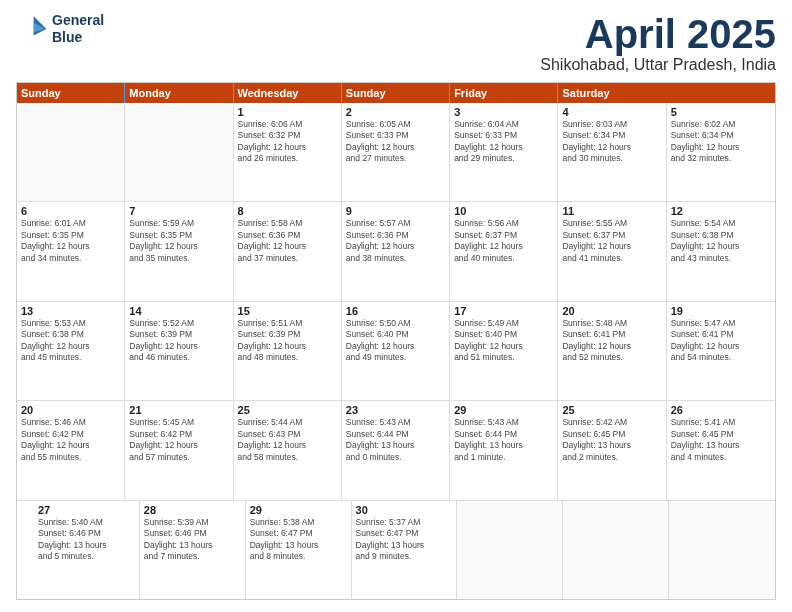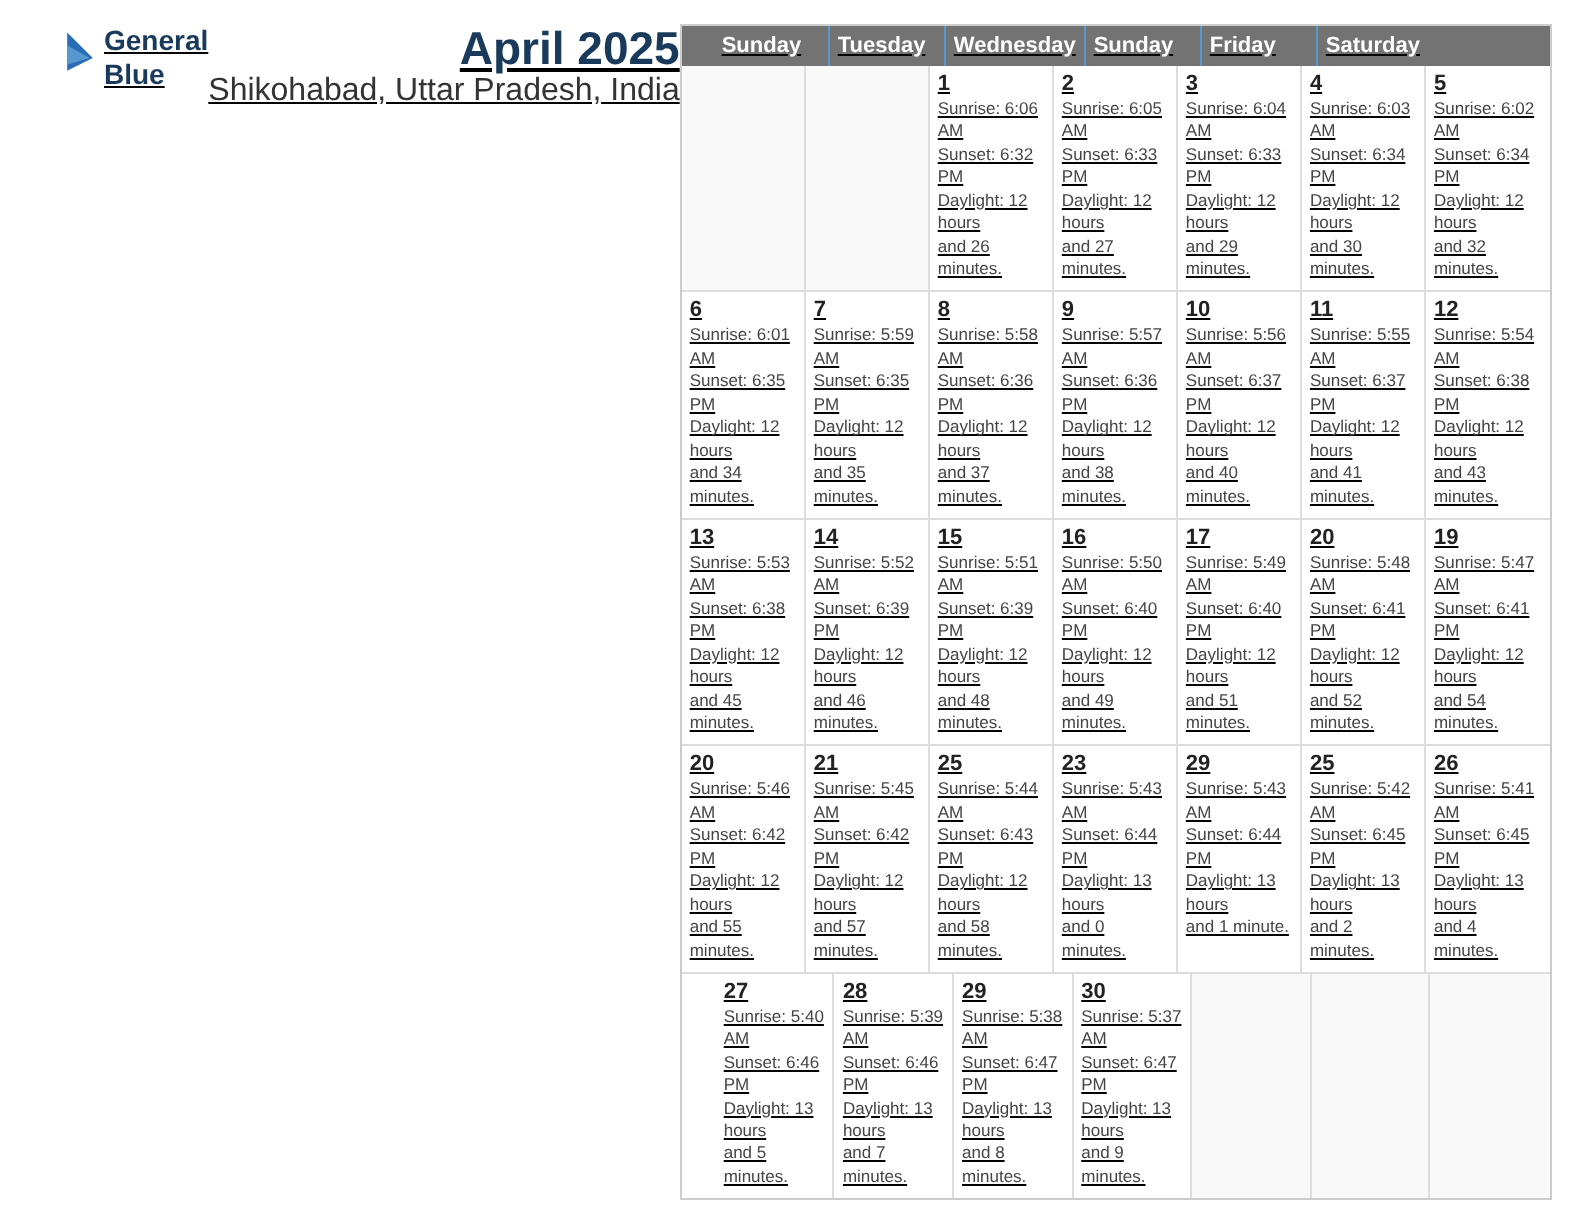--- a/index.html
+++ b/index.html
@@ -8,22 +8,21 @@
       height: 612px;
       background: #fff;
       font-family: Arial, sans-serif;
       overflow: hidden;
     }
     .page {
       width: 792px;
       height: 612px;
       padding: 12px 16px;
       display: flex;
-      flex-direction: row;
-      text-decoration: underline;
+      flex-direction: column;
     }
     .header {
       display: flex;
       justify-content: space-between;
       align-items: flex-start;
       margin-bottom: 8px;
     }
     .logo {
       display: flex;
       align-items: center;
@@ -36,41 +35,40 @@
       line-height: 1.2;
     }
     .logo-icon {
       width: 32px;
       height: 32px;
     }
     .header-right {
       text-align: right;
     }
     .month-title {
-      font-size: 23px;
+      font-size: 40px;
       font-weight: bold;
       color: #1a3a5c;
       line-height: 1.1;
     }
     .location {
       font-size: 16px;
       color: #333;
       font-weight: normal;
     }
     .calendar {
       flex: 1;
       display: flex;
       flex-direction: column;
       border: 1px solid #ccc;
     }
     .day-headers {
       display: grid;
       grid-template-columns: repeat(7, 1fr);
-      background: #737373;
-      padding-left: 16px;
+      background: #c2410c;
     }
     .day-header {
       color: #fff;
       font-size: 11px;
       font-weight: bold;
       padding: 4px 4px;
       text-align: left;
       border-right: 1px solid #5599d0;
     }
     .day-header:last-child { border-right: none; }
@@ -130,21 +128,21 @@
     </div>
     <div class="header-right">
       <div class="month-title">April 2025</div>
       <div class="location">Shikohabad, Uttar Pradesh, India</div>
     </div>
   </div>
 
   <div class="calendar">
     <div class="day-headers">
     <div class="day-header">Sunday</div>
-        <div class="day-header">Tuesday</div>
+        <div class="day-header">Monday</div>
         <div class="day-header">Wednesday</div>
         <div class="day-header">Sunday</div>
         <div class="day-header">Friday</div>
         <div class="day-header">Saturday</div>
       </div>
     <div class="calendar-body">
     <div class="calendar-row">
           <div class="calendar-cell empty"></div>
           <div class="calendar-cell empty"></div>
           <div class="calendar-cell">

